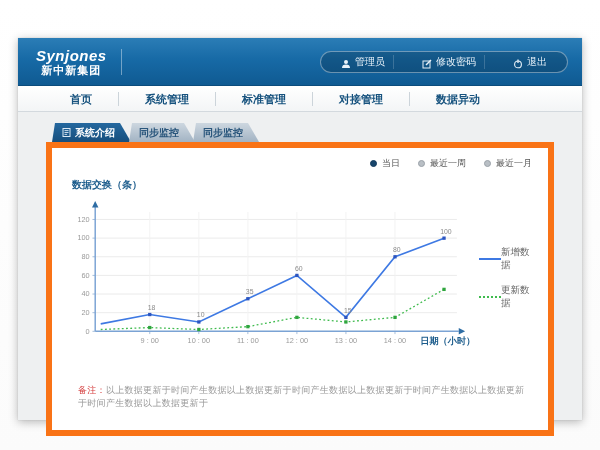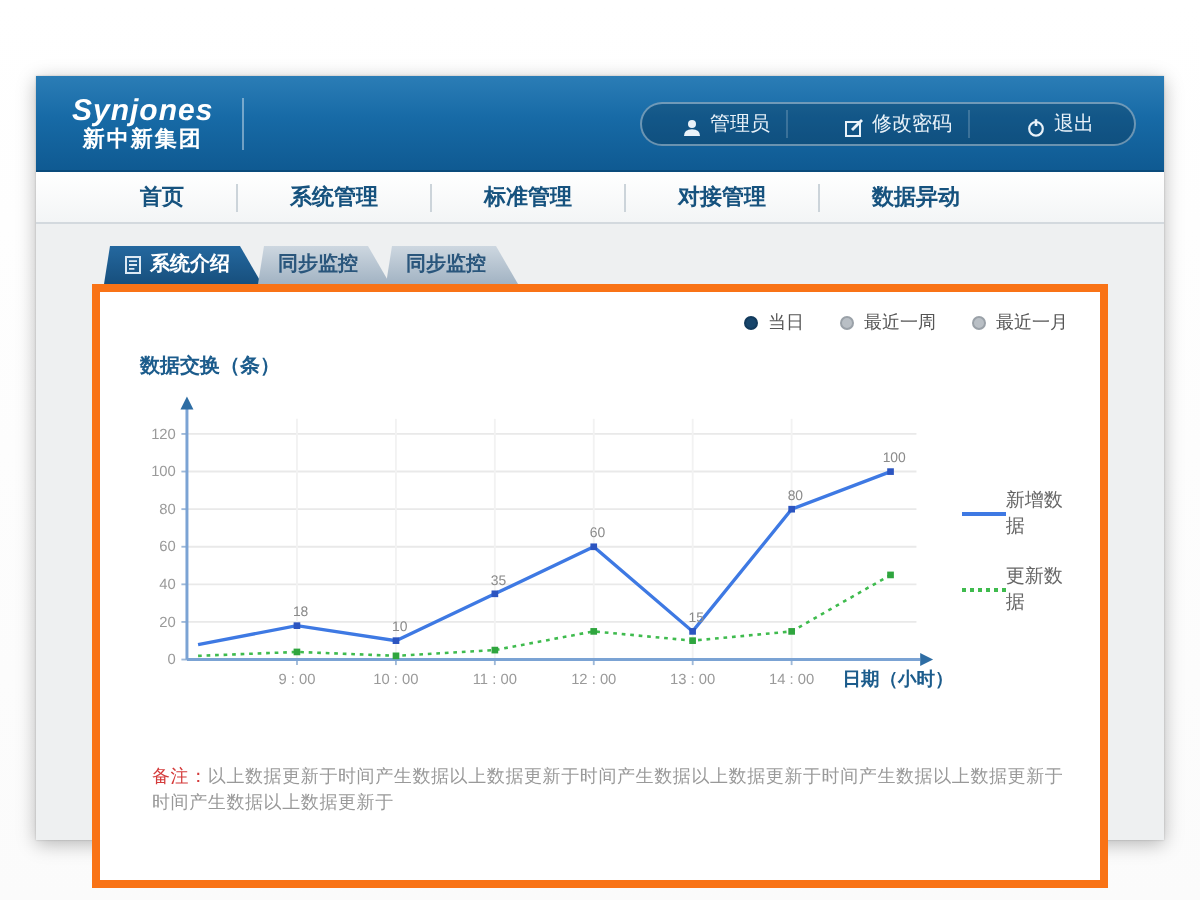--- a/index.html
+++ b/index.html
@@ -30,21 +30,21 @@
 
   
   .content { padding:11px 28px 0 28px; }
   .tabs { display:flex; margin-left:6px; }
   .tab { height:19px; line-height:19px; font-size:10px; font-weight:bold; padding:0 16px 0 10px;
          clip-path:polygon(3px 0, calc(100% - 11px) 0, 100% 100%, 0 100%); cursor:pointer;
          display:flex; align-items:center; gap:4px; }
   .tab.active { background:linear-gradient(180deg,#24689f 0%,#174f7d 100%); color:#fff; }
   .tab.inactive { background:linear-gradient(180deg,#cdd7e0 0%,#a2b3c3 100%); color:#2a567c; margin-left:-2px; }
 
-  .card { background:#fff; border:4px solid #f97316; min-height:268px; position:relative; padding:8px 12px 26px 12px; }
+  .card { background:#fff; border:6px solid #f97316; min-height:268px; position:relative; padding:8px 12px 14px 12px; }
 
   .range-row { position:absolute; top:9px; right:16px; display:flex; gap:18px; align-items:center; }
   .range-opt { display:flex; align-items:center; gap:5px; font-size:9px; color:#555; cursor:pointer; }
   .rdot { width:7px; height:7px; border-radius:50%; }
   .rdot.on { background:#17456b; border:1px solid #123a5c; }
   .rdot.off { background:#b9bfc5; border:1px solid #9aa1a8; }
 
   .ylabel { margin:22px 0 2px 8px; font-size:10px; font-weight:bold; color:#1c5c8c; }
   .chart-row { display:flex; align-items:flex-start; }
   .legend { margin-left:2px; margin-top:52px; }

